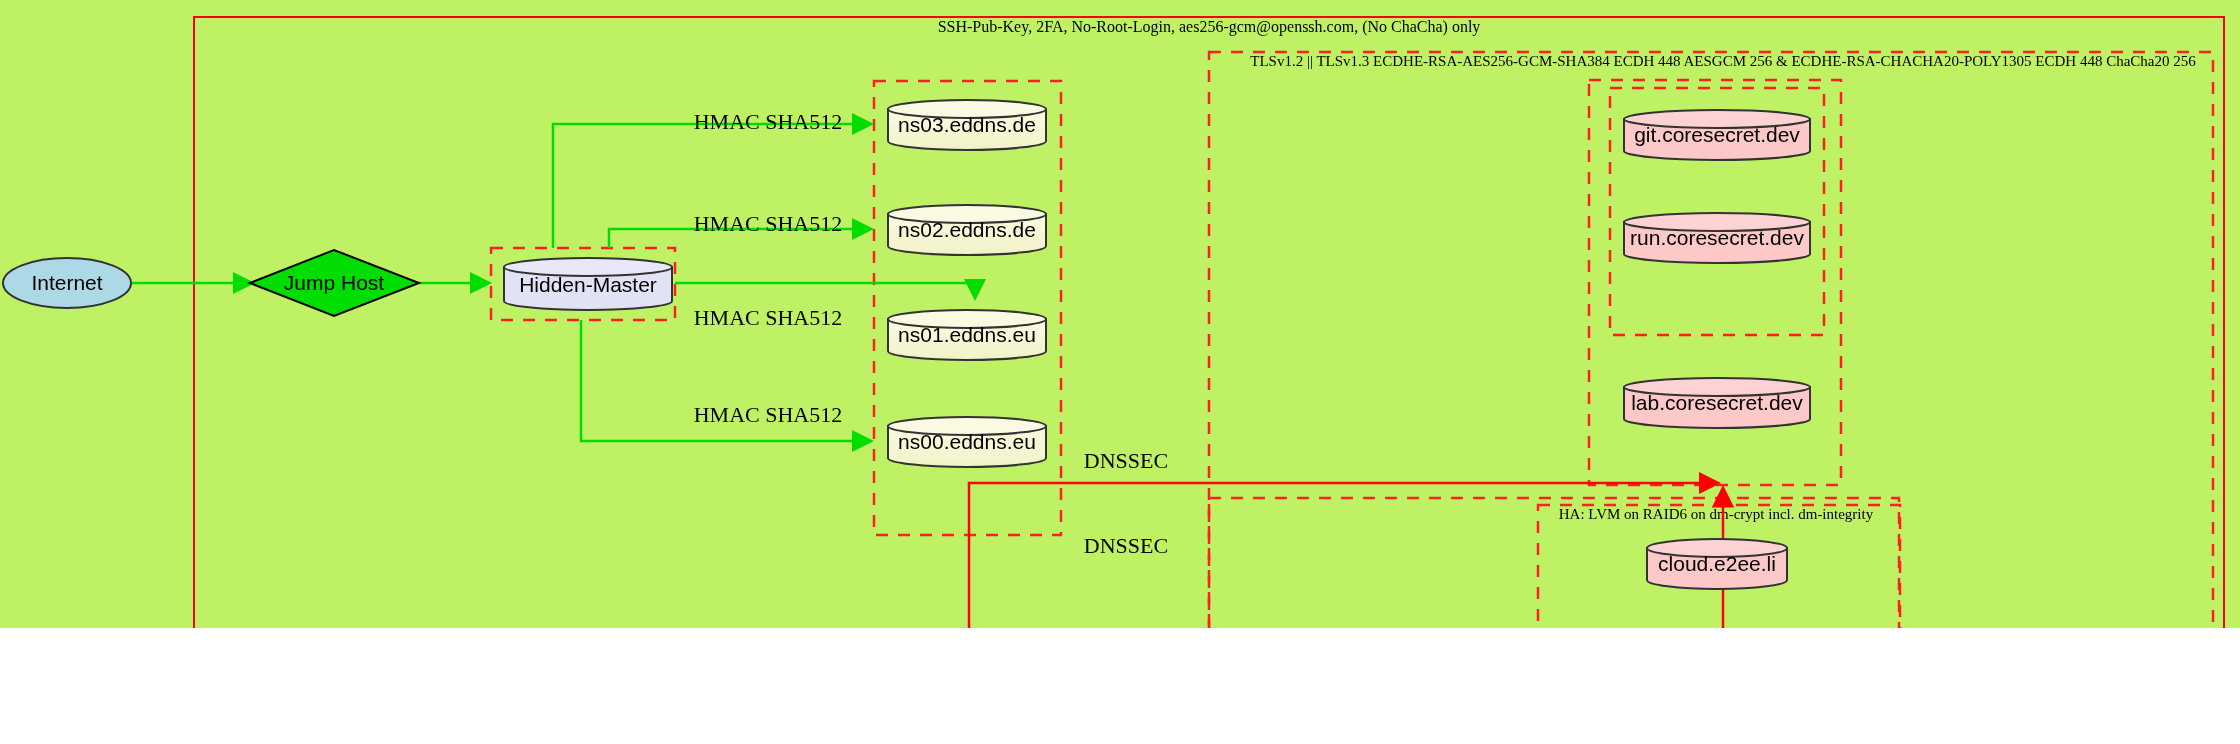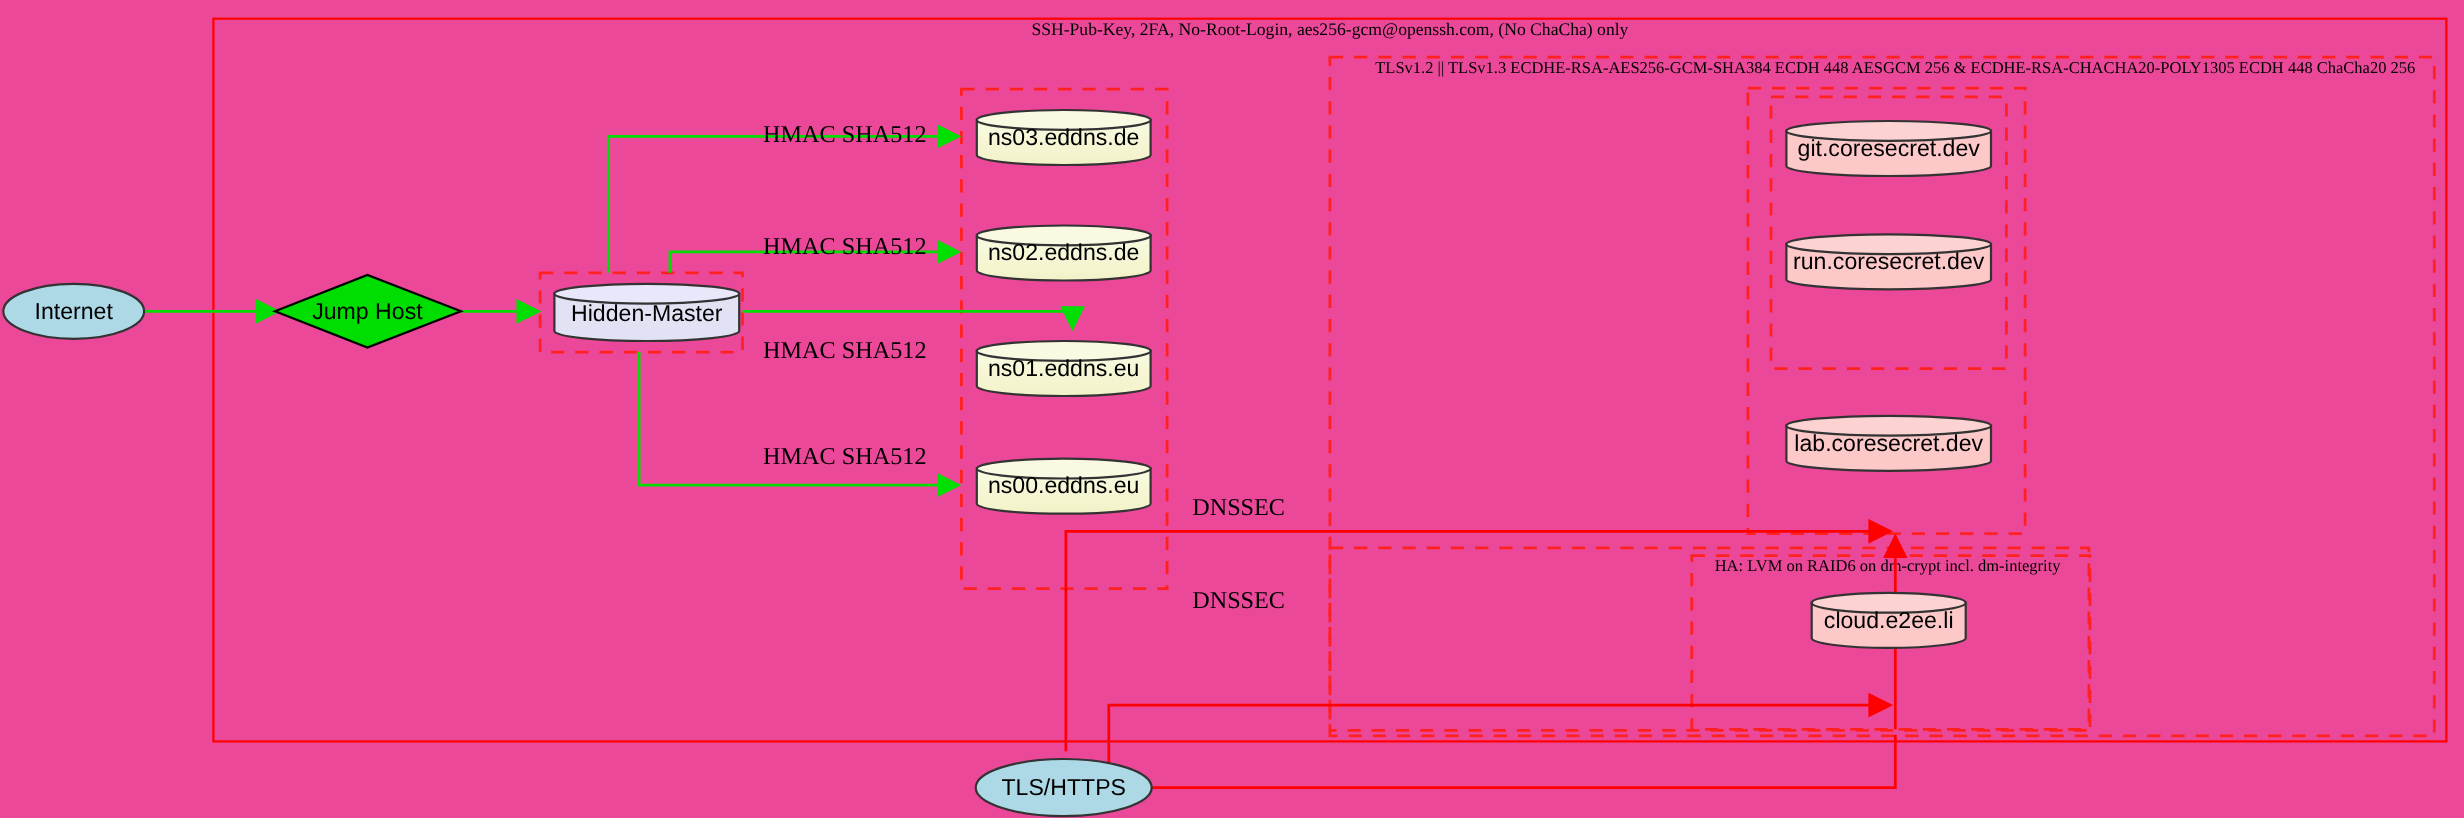--- a/index.html
+++ b/index.html
@@ -3,22 +3,22 @@
 <meta charset="utf-8">
 <style>
   html, body {
     margin: 0;
     padding: 0;
     background: #ffffff;
   }
   #diagram-root {
     position: relative;
     width: 2240px;
-    height: 744px;
-    background: #ec4899;
+    height: 628px;
+    background: #bef264;
     font-family: "Liberation Sans", sans-serif;
     overflow: hidden;
   }
   svg#diagram-canvas {
     position: absolute;
     left: 0;
     top: 0;
     width: 2240px;
     height: 744px;
   }

